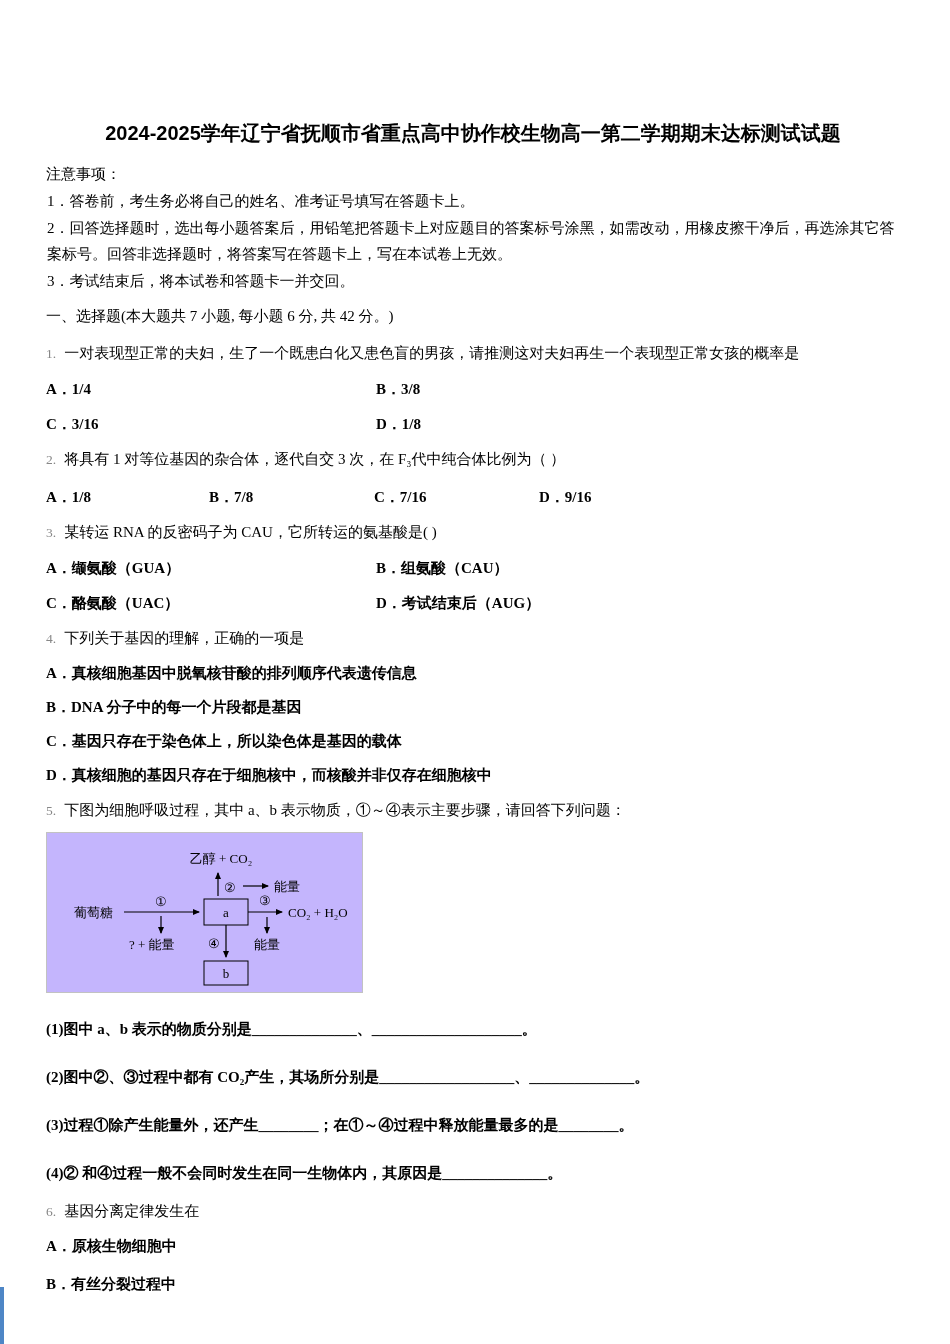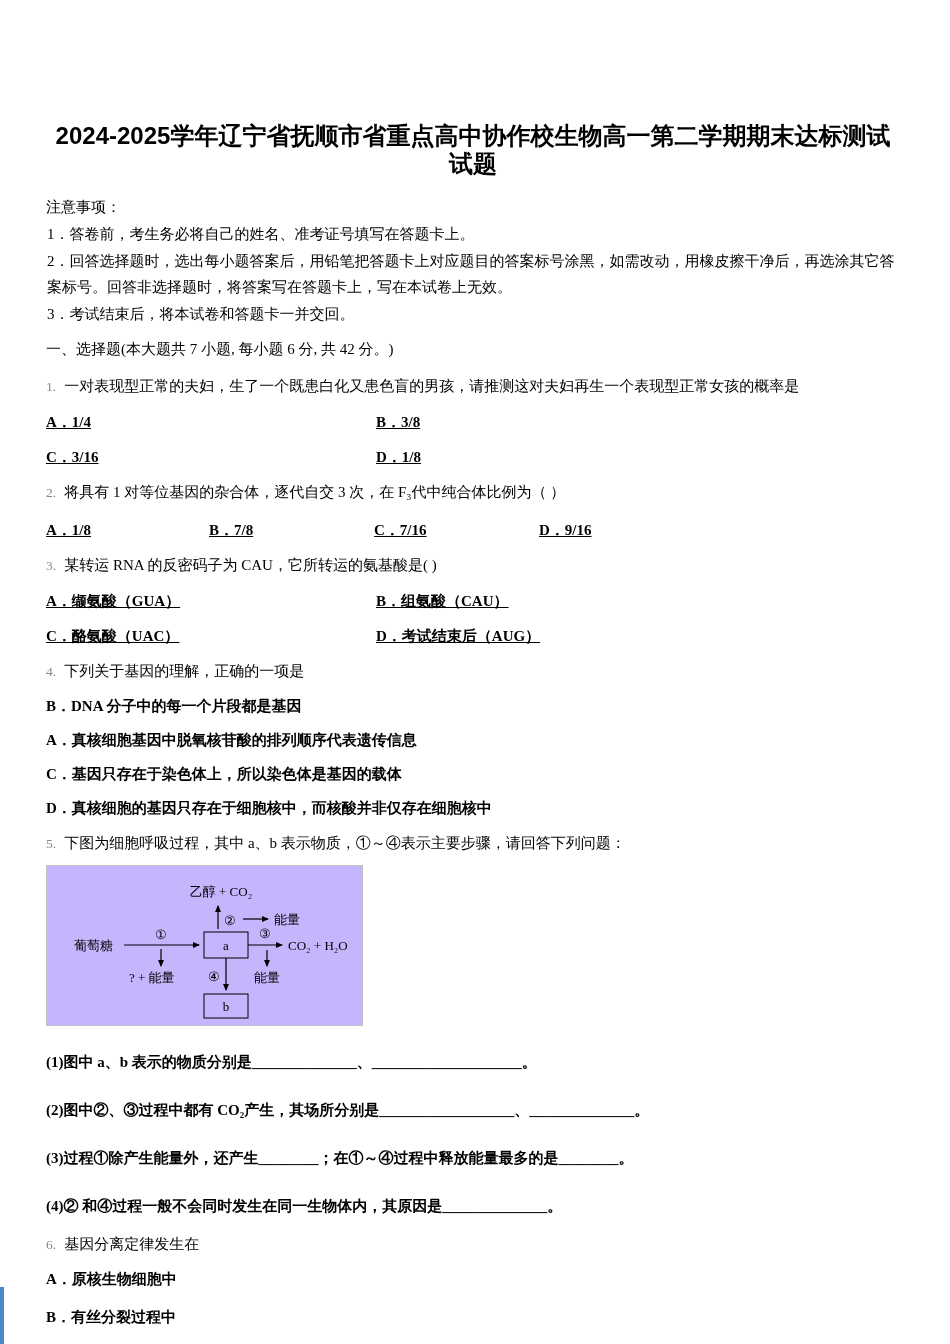--- a/index.html
+++ b/index.html
@@ -1,26 +1,26 @@
 <!DOCTYPE html>
 <html><head>
 <meta charset="utf-8">
 <style>
   html,body{margin:0;padding:0;background:#ffffff;}
   .page{position:relative;width:950px;height:1344px;background:#ffffff;font-family:"Liberation Serif",serif;color:#000;overflow:hidden;}
   .content{padding:0 50px 0 46px;font-size:15px;}
-  .title{padding-top:106px;text-align:center;font-family:"Liberation Sans",sans-serif;font-size:24px;font-weight:700;line-height:28px;}
+  .title{padding-top:106px;text-align:center;font-family:"Liberation Sans",sans-serif;font-size:20px;font-weight:700;line-height:28px;}
   .notice-heading{margin-top:14px;line-height:26px;}
   .notice-line{margin:1px;line-height:26px;}
   .section-heading{margin-top:9px;line-height:26px;}
   .q-line{margin-top:13px;line-height:22px;}
   .q-num{color:#878787;font-size:13.5px;margin-right:8px;}
   .opt-grid-2{display:grid;grid-template-columns:330px 1fr;margin-top:14px;line-height:21px;}
   .opt-grid-4{display:grid;grid-template-columns:163px 165px 165px 1fr;margin-top:16px;line-height:21px;}
-  .opt{font-weight:700;text-decoration:underline;}
+  .opt{font-weight:700;}
   .opt-line{margin-top:13px;line-height:21px;font-weight:700;}
   .diagram-box{margin-top:10px;width:291px;border:1px solid #c2c2c2;background:#c4b5fd;padding-left:24px;}
   svg{display:block;}
   svg text{font-family:"Liberation Serif",serif;font-size:13px;fill:#000;}
   svg line{stroke:#000;stroke-width:1.2;}
   svg rect{fill:none;stroke:#000;stroke-width:1;}
   .sub-q{margin-top:27px;line-height:21px;font-weight:700;}
   .sub-q-first{margin-top:26px;}
   .blue-bar{position:absolute;left:0;bottom:0;width:4px;height:57px;background:#4e86c6;}
 </style>
@@ -77,22 +77,22 @@
       <div class="opt-grid-2">
         <span class="opt">C．酪氨酸（UAC）</span>
         <span class="opt">D．考试结束后（AUG）</span>
       </div>
     </div>
 
     <div>
       <div class="q-line">
         <span class="q-num">4.</span><span>下列关于基因的理解，正确的一项是</span>
       </div>
+      <div class="opt-line">A．真核细胞基因中脱氧核苷酸的排列顺序代表遗传信息</div>
       <div class="opt-line">B．DNA 分子中的每一个片段都是基因</div>
-      <div class="opt-line">A．真核细胞基因中脱氧核苷酸的排列顺序代表遗传信息</div>
       <div class="opt-line">C．基因只存在于染色体上，所以染色体是基因的载体</div>
       <div class="opt-line">D．真核细胞的基因只存在于细胞核中，而核酸并非仅存在细胞核中</div>
     </div>
 
     <div>
       <div class="q-line">
         <span class="q-num">5.</span><span>下图为细胞呼吸过程，其中 a、b 表示物质，①～④表示主要步骤，请回答下列问题：</span>
       </div>
 
       <div class="diagram-box">

